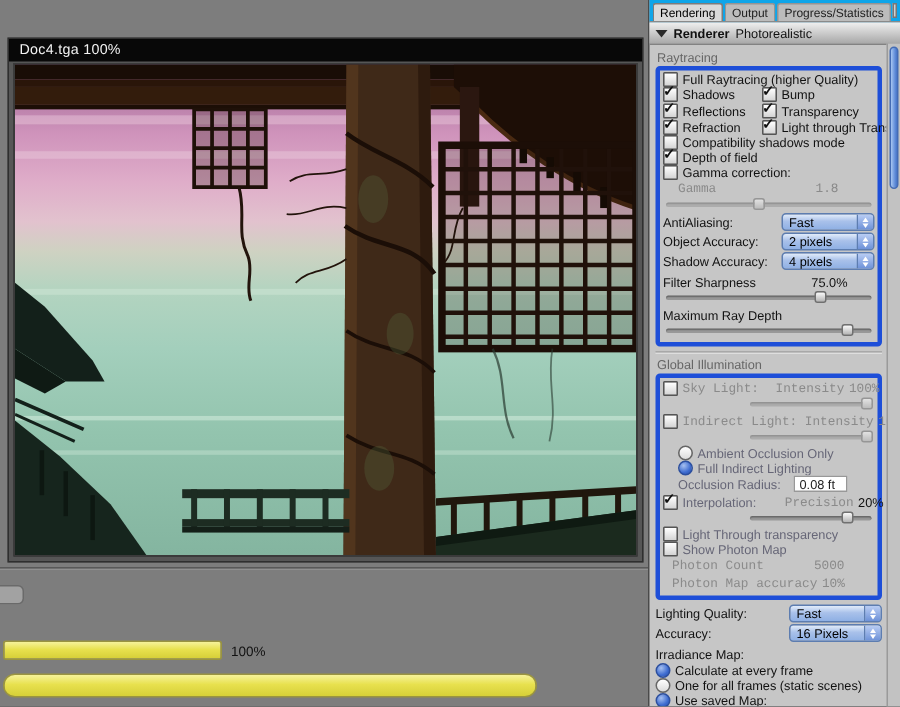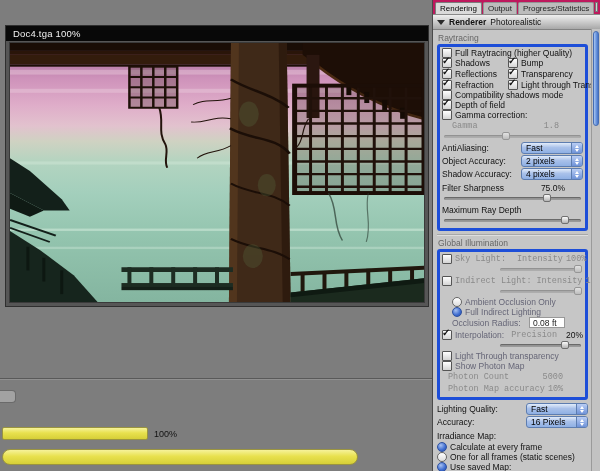--- a/index.html
+++ b/index.html
@@ -3,39 +3,39 @@
 <meta charset="utf-8">
 <style>
   html,body{margin:0;padding:0;}
   body{
     width:600px;height:471px;position:relative;overflow:hidden;
     background:#7d7d7d;font-family:"Liberation Sans",sans-serif;
     -webkit-font-smoothing:antialiased;
   }
   
   .workspace{position:absolute;left:0;top:0;width:432px;height:471px;background:#7d7d7d;}
-  .render-window{position:absolute;left:5px;top:25px;width:424px;height:282px;
+  .render-window{position:absolute;left:5px;top:25px;width:424px;height:350px;
     background:#565656;border:1px solid #2f2f2f;box-sizing:border-box;}
   .titlebar{height:15px;background:#080808;color:#f2f2f2;font-size:9.5px;line-height:15px;
     padding-left:7px;letter-spacing:.2px;}
   .image-frame{position:absolute;left:3px;top:16px;right:3px;bottom:3px;background:#222;
     border:1px solid #3a3a3a;box-sizing:border-box;}
   .image-frame svg{display:block;width:100%;height:100%;}
   .hline{position:absolute;left:0;top:378px;width:432px;height:1px;background:#595959;box-shadow:0 1px 0 #909090;}
   .mini-tab{position:absolute;left:0;top:390px;width:15px;height:11px;background:#a2a2a2;
     border:1px solid #6a6a6a;border-left:none;border-radius:0 4px 4px 0;}
   .pbar{position:absolute;height:13px;border:1px solid #9a9440;border-radius:2px;
     background:linear-gradient(#f6f29a,#e8e14e 45%,#d6cf38);box-sizing:border-box;}
   .pbar.one{left:2px;top:427px;width:146px;}
   .pbar.two{left:2px;top:449px;width:356px;height:16px;border-radius:8px;}
   .plabel{position:absolute;left:154px;top:429px;font-size:9px;color:#111;}
   
   .panel{position:absolute;left:432px;top:0;width:168px;height:471px;background:#c6c6c6;
     border-left:1px solid #4a4a4a;box-sizing:border-box;font-size:8.5px;color:#111;}
-  .tabbar{display:flex;align-items:flex-end;height:14px;background:#be185d;
+  .tabbar{display:flex;align-items:flex-end;height:14px;background:#0ea5e9;
     border-bottom:1px solid #8a8a8a;padding-left:2px;}
   .tab{font-size:8px;padding:1px 4px;color:#222;border:1px solid #949494;border-bottom:none;
     background:#bcbcbc;border-radius:2px 2px 0 0;margin-right:1px;white-space:nowrap;}
   .tab.active{background:#dadada;color:#000;border-color:#7c7c7c;}
   .tab-widget{margin-left:auto;margin-right:2px;width:8px;height:8px;border:1px solid #777;
     background:#d0d0d0;margin-bottom:2px;}
   .renderer-bar{height:14px;background:linear-gradient(#efefef,#a8a8a8);
     border-bottom:1px solid #828282;display:flex;align-items:center;padding-left:4px;gap:4px;}
   .disc{width:0;height:0;border-left:4px solid transparent;border-right:4px solid transparent;
     border-top:5px solid #2a2a2a;}
@@ -375,21 +375,21 @@
         <span class="radio on"></span>
         <span class="mid">Full Indirect Lighting</span>
       </div>
       <div class="row ind1">
         <span class="mid">Occlusion Radius:</span>
         <span class="field" style="margin-right:18px;">0.08 ft</span>
       </div>
       <div class="row">
         <span class="cb on"></span>
         <span class="mid">Interpolation:</span>
-        <span class="dim" style="margin-left:4px;text-align:center;">Precision</span>
+        <span class="dim" style="margin-left:16px;text-align:center;">Precision</span>
         <span class="val">20%</span>
       </div>
       <div class="slider" style="margin-left:58px;">
         <div class="track"></div>
         <div class="thumb" style="left:80%;"></div>
       </div>
       <div class="cbrow">
         <span class="cb"></span>
         <span class="mid">Light Through transparency</span>
       </div>

